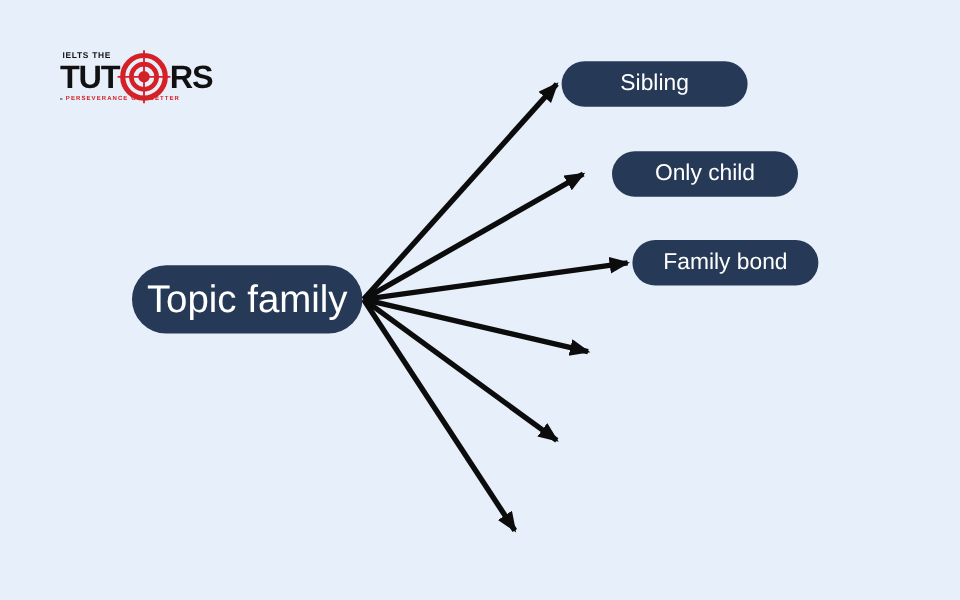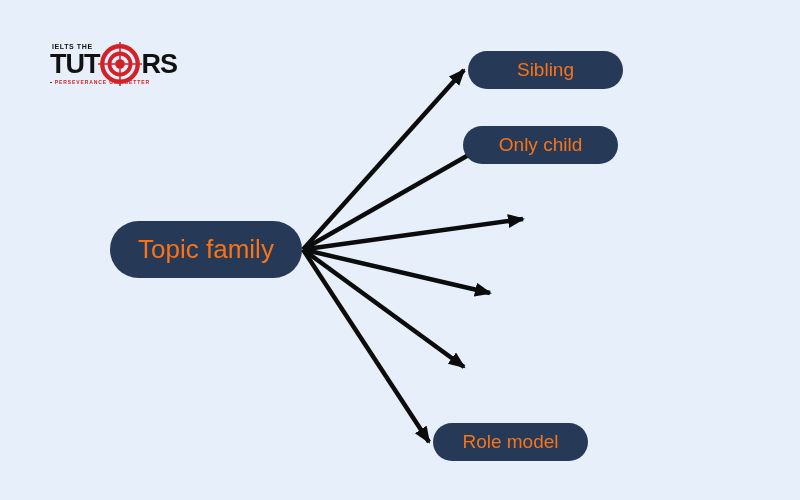--- a/index.html
+++ b/index.html
@@ -68,44 +68,44 @@
     font-size: 5px;
     font-weight: bold;
     letter-spacing: 0.9px;
     color: #d42127;
     white-space: nowrap;
   }
   
   .node {
     position: absolute;
     background: #263a57;
-    color: #f97316;
+    color: #ffffff;
     display: flex;
     align-items: center;
     justify-content: center;
     border-radius: 999px;
     box-sizing: border-box;
     white-space: nowrap;
   }
   .root-node {
     left: 110px;
     top: 221px;
     width: 192px;
     height: 57px;
-    font-size: 26px;
+    font-size: 32px;
     font-weight: 500;
   }
   .target-node {
     width: 155px;
     height: 38px;
     font-size: 19px;
     font-weight: 500;
   }
   #node-sibling     { left: 468px; top: 51px;  }
-  #node-only-child  { left: 463px; top: 126px; }
+  #node-only-child  { left: 510px; top: 126px; }
   #node-family-bond { left: 527px; top: 200px; }
   #node-relative    { left: 494px; top: 274px; }
   #node-get-along   { left: 468px; top: 348px; }
   #node-role-model  { left: 433px; top: 423px; }
   
   #arrow-layer {
     position: absolute;
     inset: 0;
     pointer-events: none;
   }
@@ -147,15 +147,15 @@
         <line x1="303" y1="249.5" x2="490" y2="293" marker-end="url(#arrowhead)"></line>
         <line x1="303" y1="249.5" x2="464" y2="367" marker-end="url(#arrowhead)"></line>
         <line x1="303" y1="249.5" x2="429" y2="442" marker-end="url(#arrowhead)"></line>
       </g>
   </svg>
 
   <div class="node root-node" id="node-root">Topic family</div>
 
   <div class="node target-node" id="node-sibling">Sibling</div>
   <div class="node target-node" id="node-only-child">Only child</div>
-  <div class="node target-node" id="node-role-model">Role model</div>
+  <div class="node target-node" id="node-family-bond">Family bond</div>
 
 </div>
 
 </body></html>

